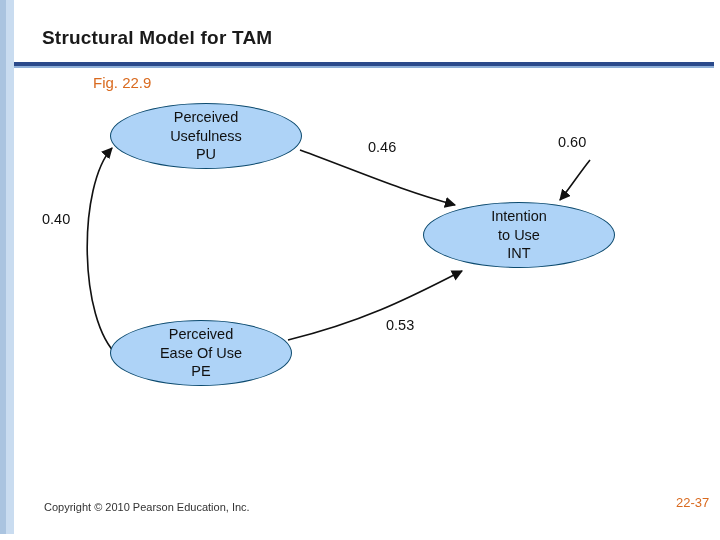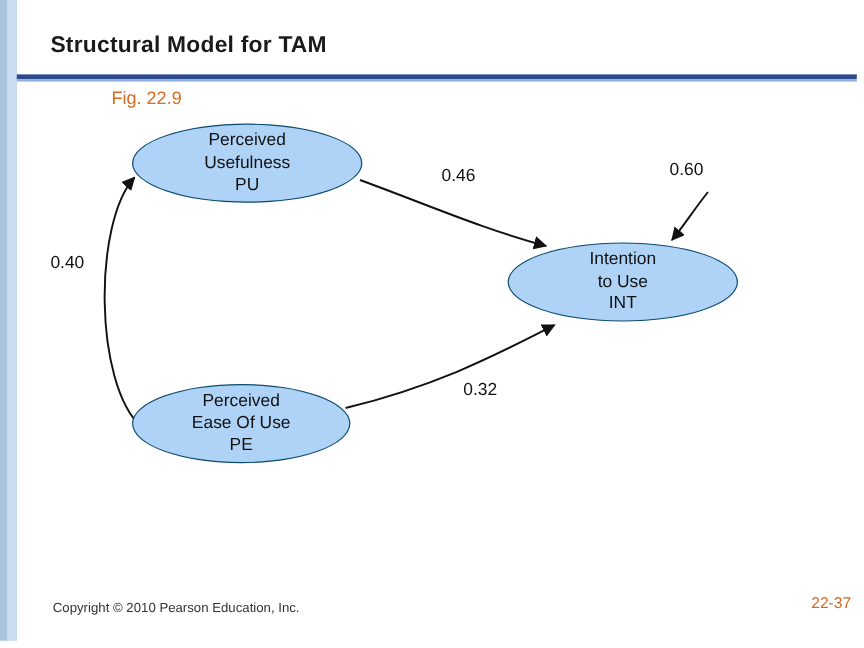--- a/index.html
+++ b/index.html
@@ -195,19 +195,19 @@
     <div>
       <div>Perceived</div>
       <div>Ease Of Use</div>
       <div>PE</div>
     </div>
   </div>
 
   <div class="coef coef-040">0.40</div>
   <div class="coef coef-046">0.46</div>
   <div class="coef coef-060">0.60</div>
-  <div class="coef coef-028">0.32</div>
+  <div class="coef coef-028">0.53</div>
 
   <div class="footer-copy">Copyright © 2010 Pearson Education, Inc.</div>
   <div class="footer-page">22-37</div>
 
   <div class="slide-bottom"></div>
 </div>
 
 </body></html>

